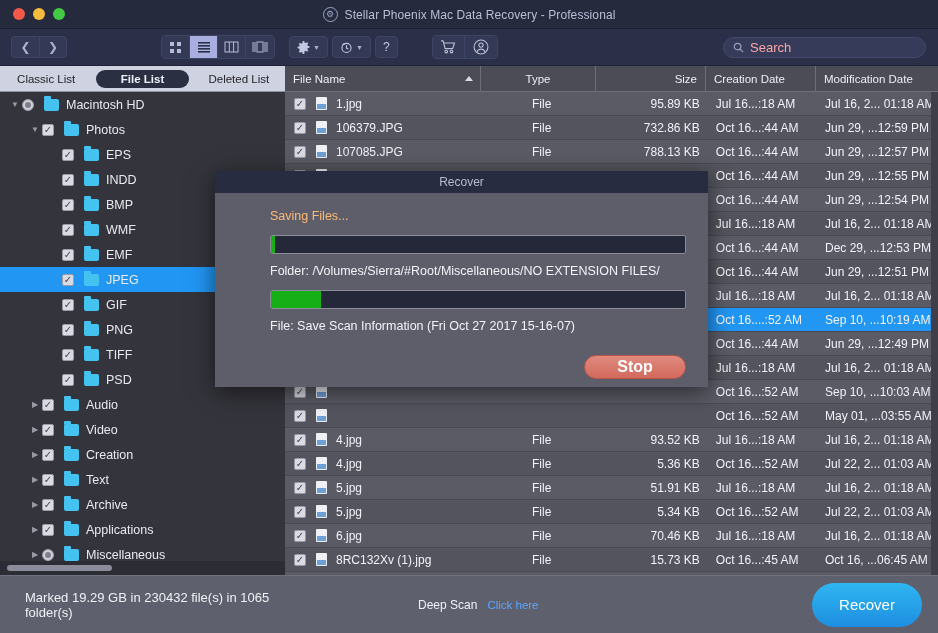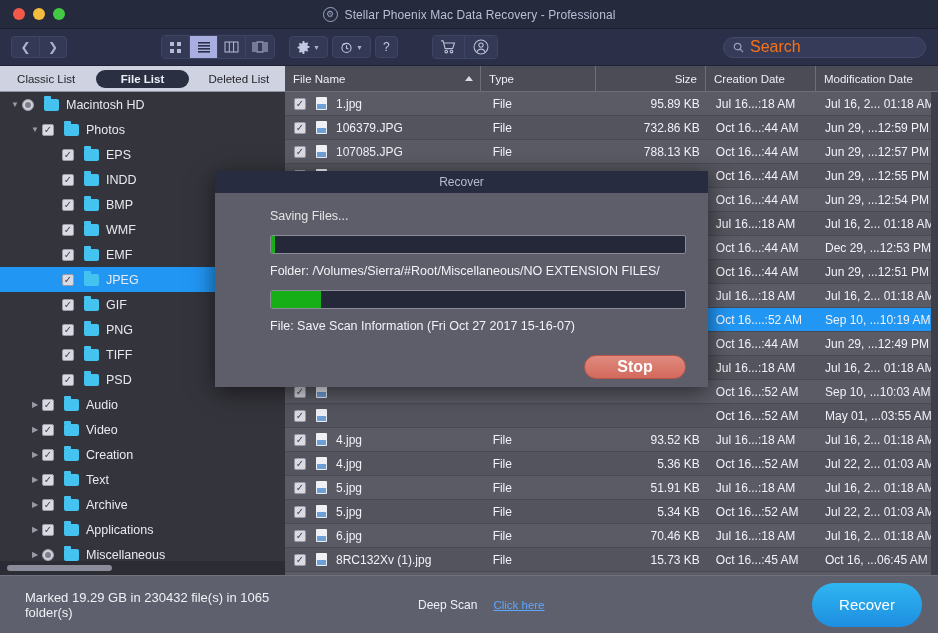--- a/index.html
+++ b/index.html
@@ -93,21 +93,21 @@
     color: #b9bfd6;
   }
   .rbtn:last-child { border-right: none; }
 
   .search {
     margin-left: auto; margin-right: 12px;
     width: 203px; height: 21px; border-radius: 11px;
     background: #353b58; border: 1px solid #434a6b;
     display: flex; align-items: center; padding: 0 9px; gap: 6px;
   }
-  .search .ph { font-size: 16px; color: #f97316; }
+  .search .ph { font-size: 13px; color: #fca5a5; }
 
   
   .tabstrip {
     position: absolute; top: 66px; left: 0; width: 285px; height: 26px;
     background: #cfd2e0;
     border-bottom: 1px solid #8e92a4;
     display: flex; align-items: center;
   }
   .tab {
     flex: 1; text-align: center; font-size: 11.5px;
@@ -176,21 +176,21 @@
     border-right: 1px solid #6e6e79; padding: 0 8px;
     position: relative; white-space: nowrap; overflow: hidden;
   }
   .sortarrow {
     position: absolute; right: 7px; top: 10px;
     width: 0; height: 0;
     border-left: 4px solid transparent; border-right: 4px solid transparent;
     border-bottom: 5px solid #d9dbe4;
   }
   .c-name  { width: 196px; }
-  .c-type  { width: 115px; }
+  .c-type  { width: 115px; text-align: center; }
   .c-size  { width: 110px; text-align: right; }
   .c-cdate { width: 110px; }
   .c-mdate { width: 122px; border-right: none !important; }
 
   .lrow {
     display: flex; height: 24px; align-items: center;
     font-size: 12px; color: #f1f2f7;
     border-bottom: 1px solid #4a4a54;
   }
   .lrow:nth-child(odd)  { background: #5b5b66; }
@@ -221,21 +221,21 @@
     width: 493px; height: 216px;
     background: #5e5e6b;
     box-shadow: 0 5px 22px rgba(0,0,0,.55);
   }
   .dlg-title {
     height: 22px; background: #272c40;
     display: flex; align-items: center; justify-content: center;
     font-size: 12px; color: #b7bcd2;
   }
   .dlg-body { padding: 16px 22px 0 55px; }
-  .dlg-label { font-size: 12.5px; color: #e5e5e5; }
+  .dlg-label { font-size: 12.5px; color: #fdba74; }
   .pbar {
     height: 19px; background: #242838;
     border: 1px solid #8b8c99; border-radius: 2px;
     margin: 12px 0 10px 0; overflow: hidden;
   }
   .pfill { height: 100%; background: #17af18; }
   .dlg-path { font-size: 12.5px; color: #f2f3f8; }
   .dlg-file { font-size: 12.5px; color: #f2f3f8; }
   .stopwrap { display: flex; justify-content: flex-end; margin-top: 22px; }
   .stopbtn {
@@ -253,21 +253,21 @@
     display: flex; align-items: center;
   }
   .marked {
     font-size: 13px; color: #f0f1f6; line-height: 15px;
     margin-left: 25px; width: 260px;
   }
   .deepwrap { display: flex; align-items: center; gap: 10px;
               margin-left: 133px; }
   .deeplabel { font-size: 12px; color: #f0f1f6; }
   .deeplink {
-    font-size: 11.5px; color: #5aa8ff; text-decoration: underline; margin-left: 6px;
+    font-size: 11.5px; color: #5aa8ff; 
   }
   .recoverbtn {
     margin-left: auto; margin-right: 16px;
     width: 110px; height: 44px; border-radius: 22px;
     background: linear-gradient(#2fb6f2, #1e8ee0);
     display: flex; align-items: center; justify-content: center;
     color: #fff; font-size: 15px;
   }
 
   .vscroll {

